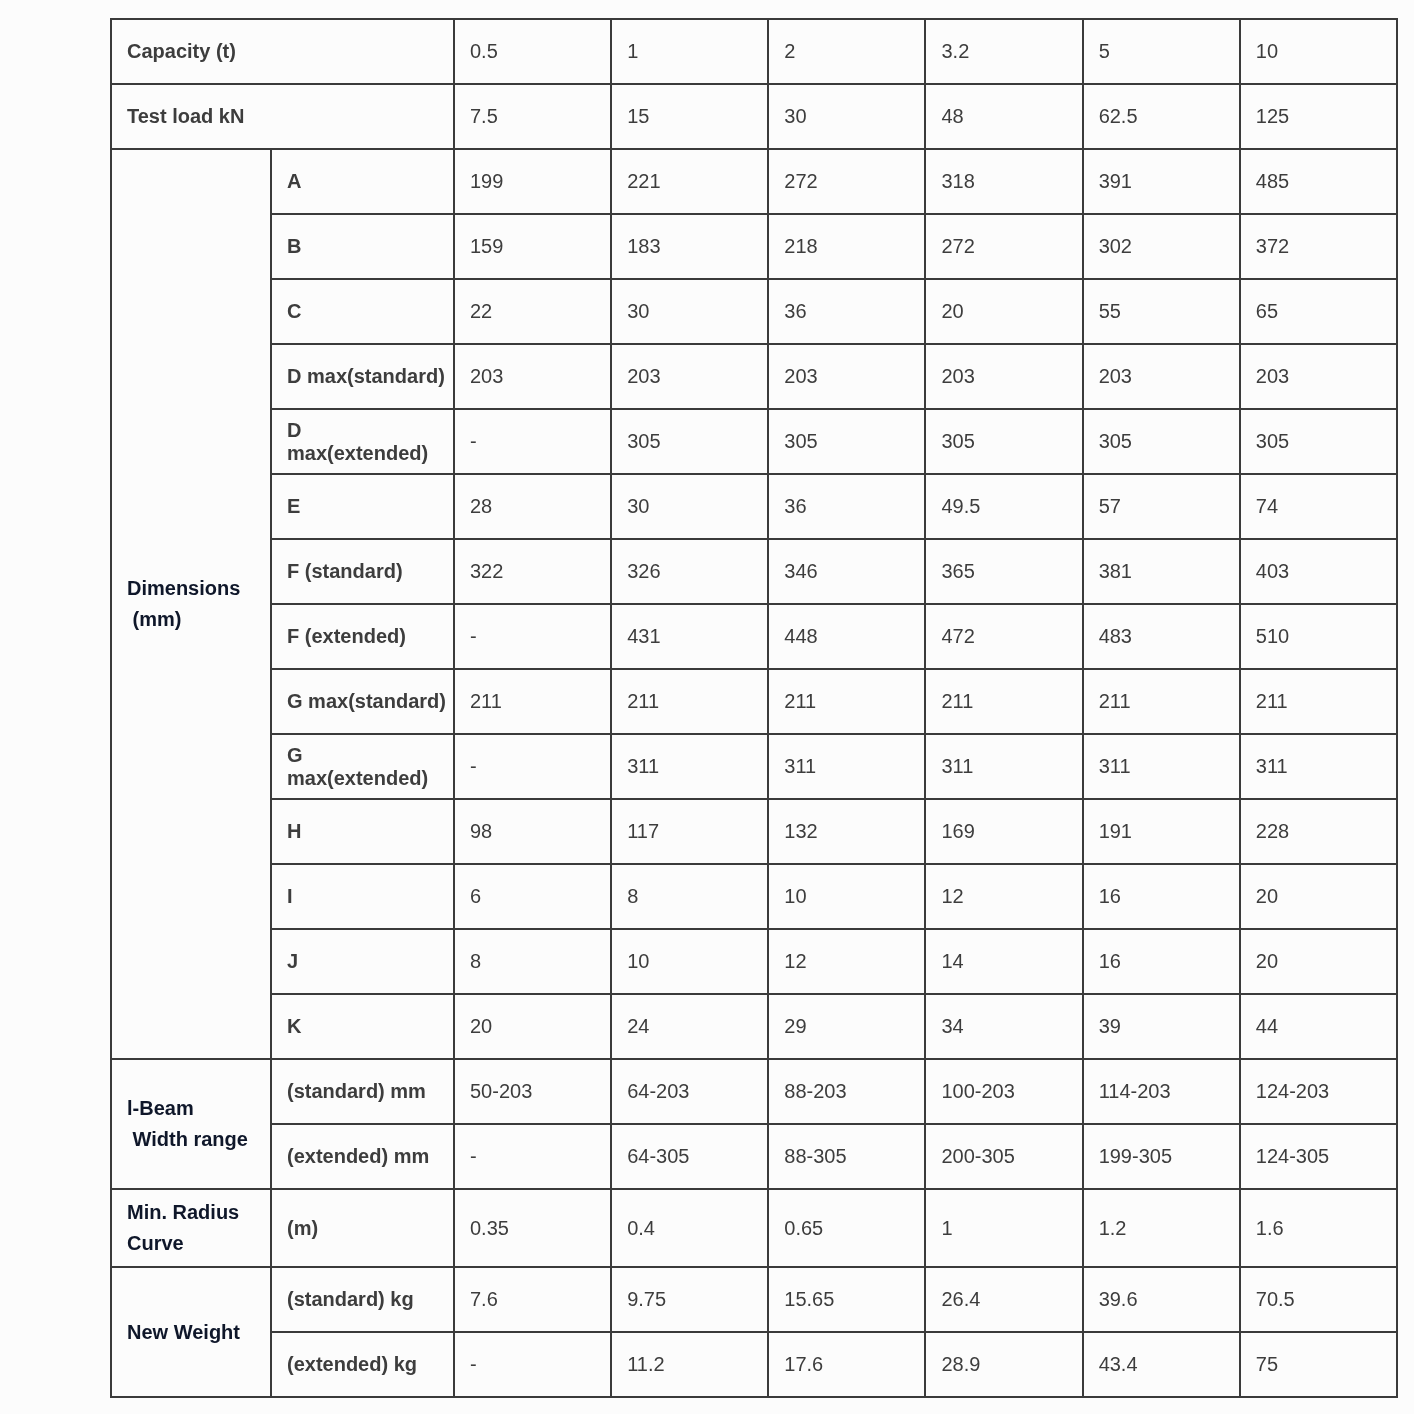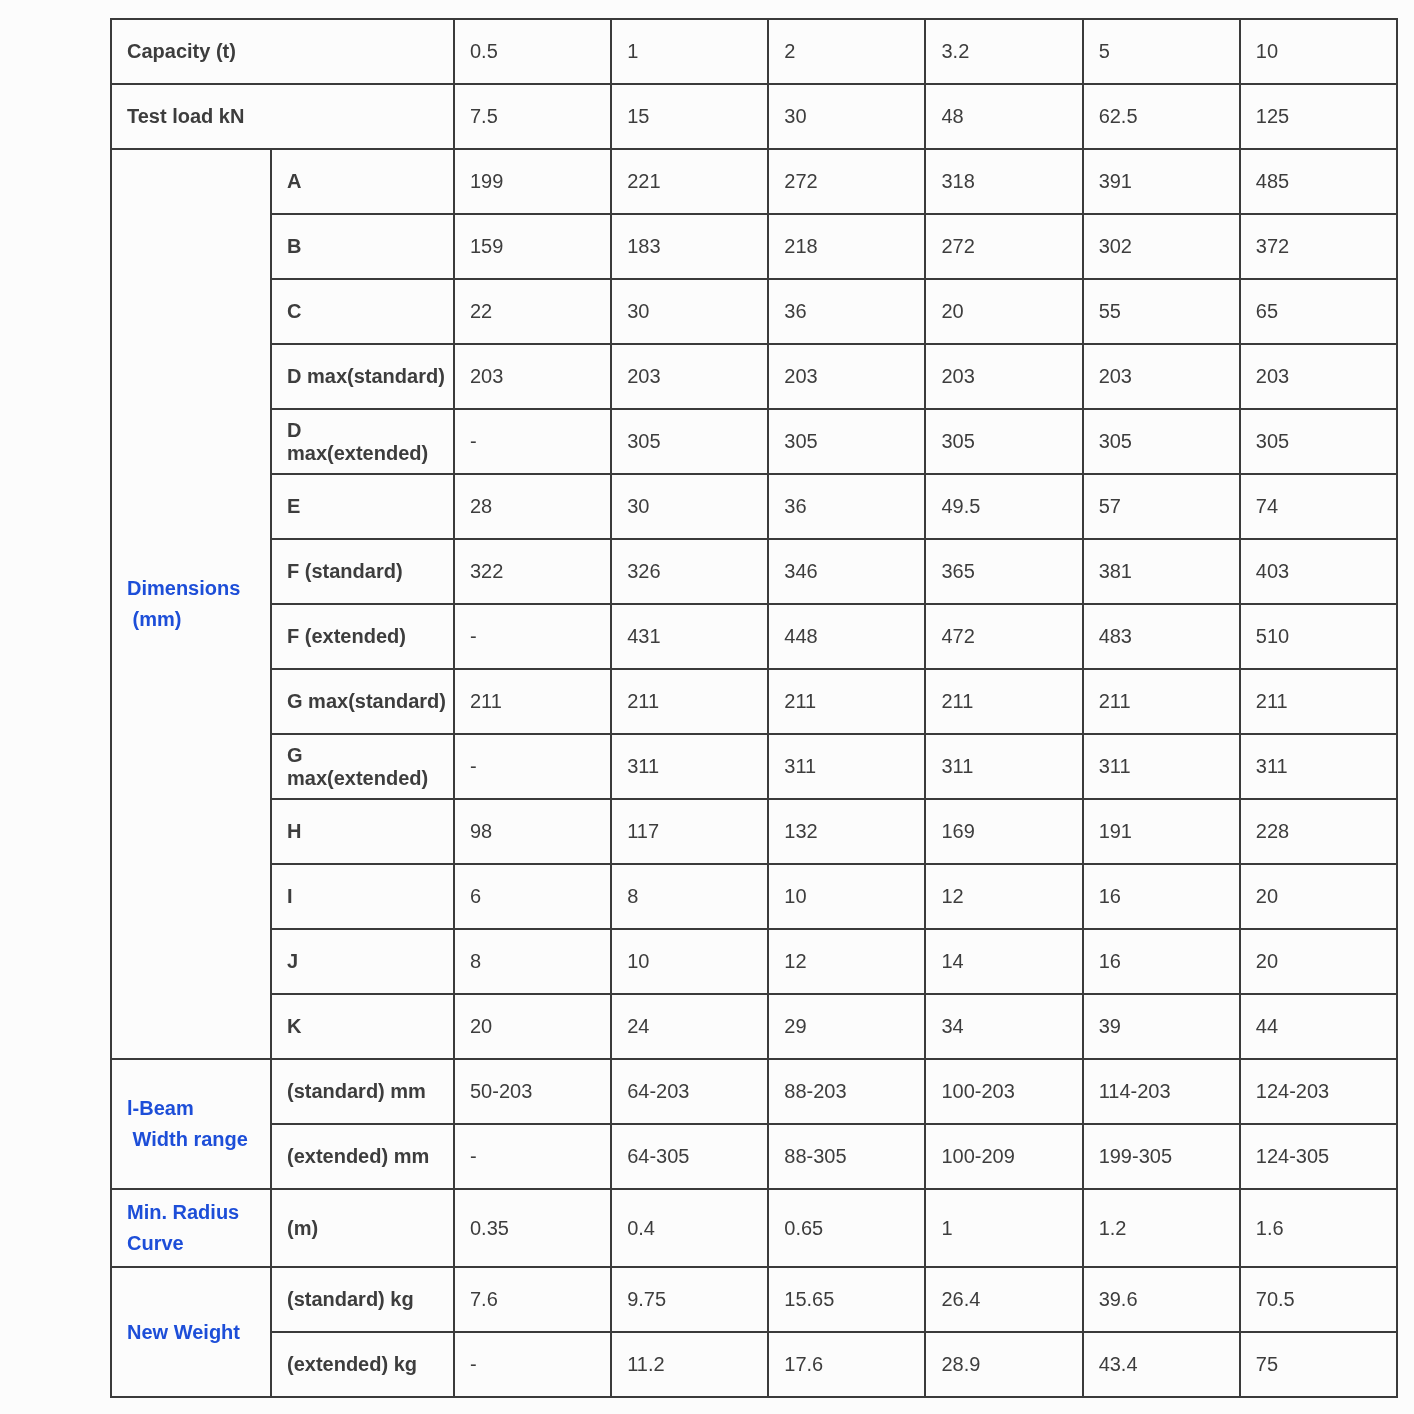--- a/index.html
+++ b/index.html
@@ -36,21 +36,21 @@
   tr.row { height: 65px; }
   tr.row-tall { height: 78px; }
   .orange-label {
     color: #ee6a2b;
     font-weight: bold;
   }
   td.group-cell { padding-left: 15px; }
   .group-line {
     white-space: pre;
     line-height: 31px;
-    color: #1d4ed8;
+    color: #0f172a;
     font-weight: bold;
     font-size: 20px;
   }
   td.value-cell {
     font-weight: normal;
   }
 </style>
 </head>
 <body>
 
@@ -226,21 +226,21 @@
           <td class="value-cell">88-203</td>
           <td class="value-cell">100-203</td>
           <td class="value-cell">114-203</td>
           <td class="value-cell">124-203</td>
         </tr>
         <tr class="row">
           <td class="orange-label">(extended) mm</td>
           <td class="value-cell">-</td>
           <td class="value-cell">64-305</td>
           <td class="value-cell">88-305</td>
-          <td class="value-cell">100-209</td>
+          <td class="value-cell">200-305</td>
           <td class="value-cell">199-305</td>
           <td class="value-cell">124-305</td>
         </tr>
         <tr class="row-tall">
           <td rowspan="1" class="group-cell">
             <div class="group-line">Min. Radius</div>
             <div class="group-line">Curve</div>
           </td>
           <td class="orange-label">(m)</td>
           <td class="value-cell">0.35</td>

